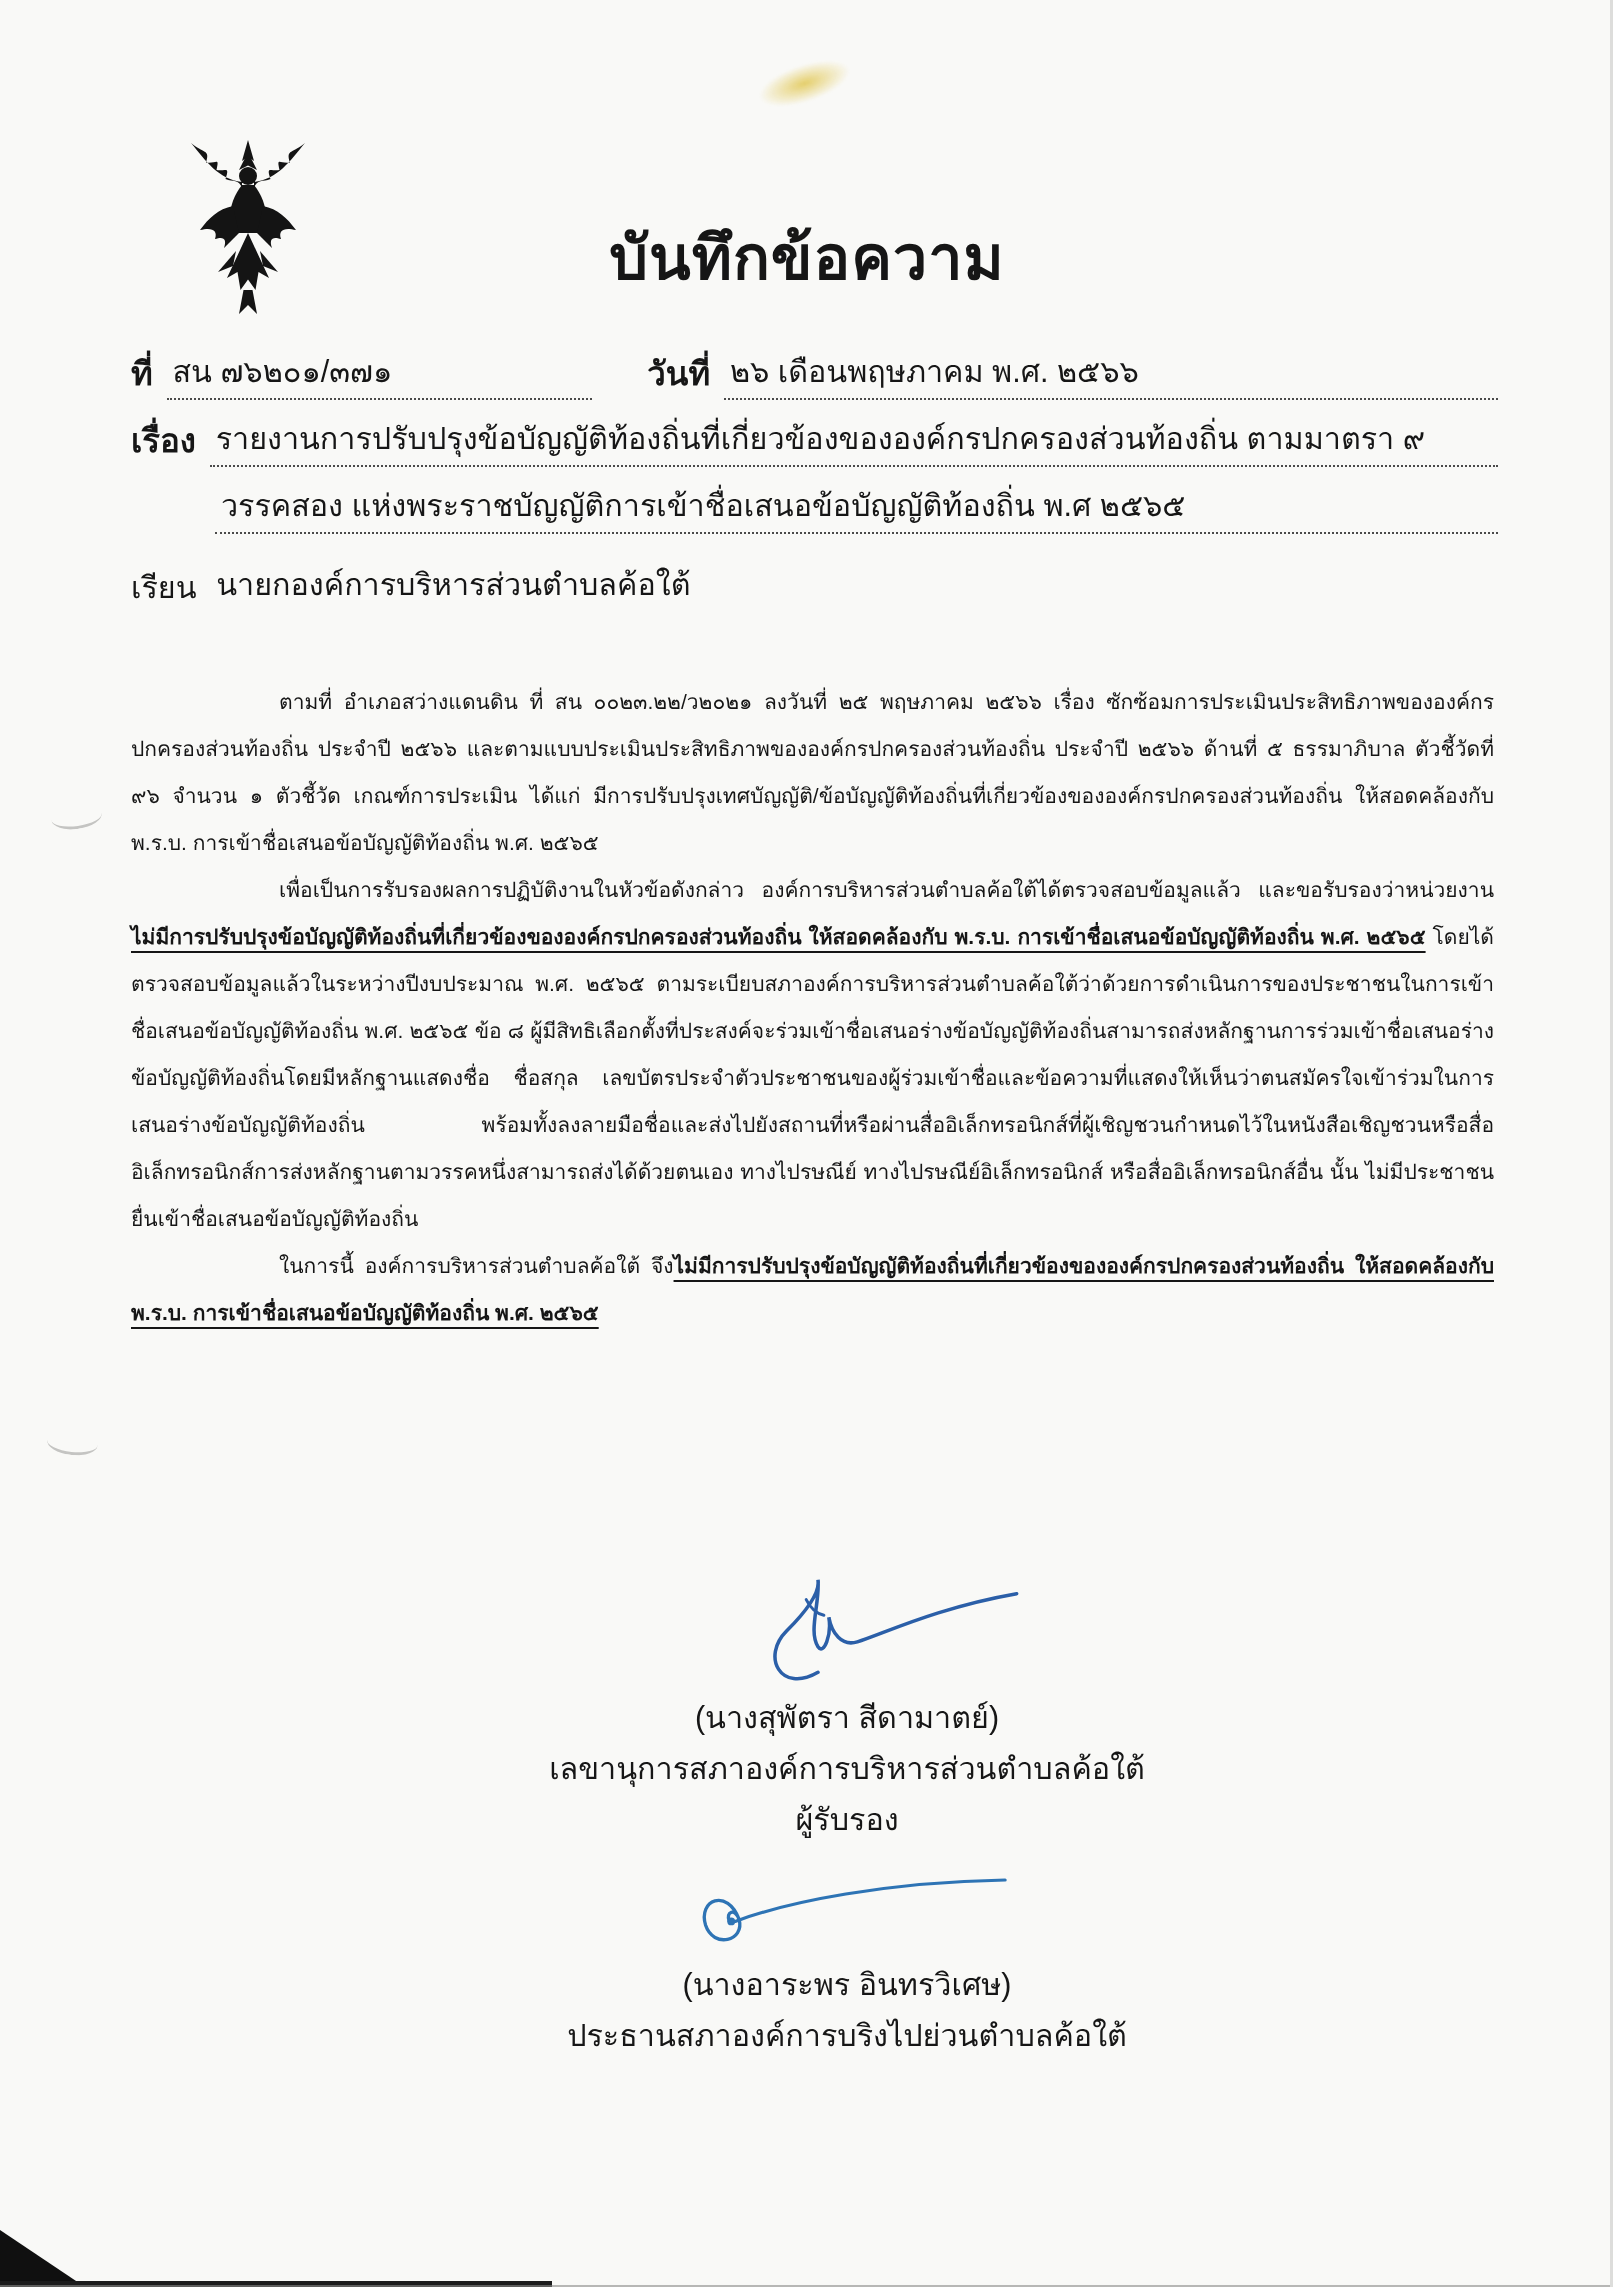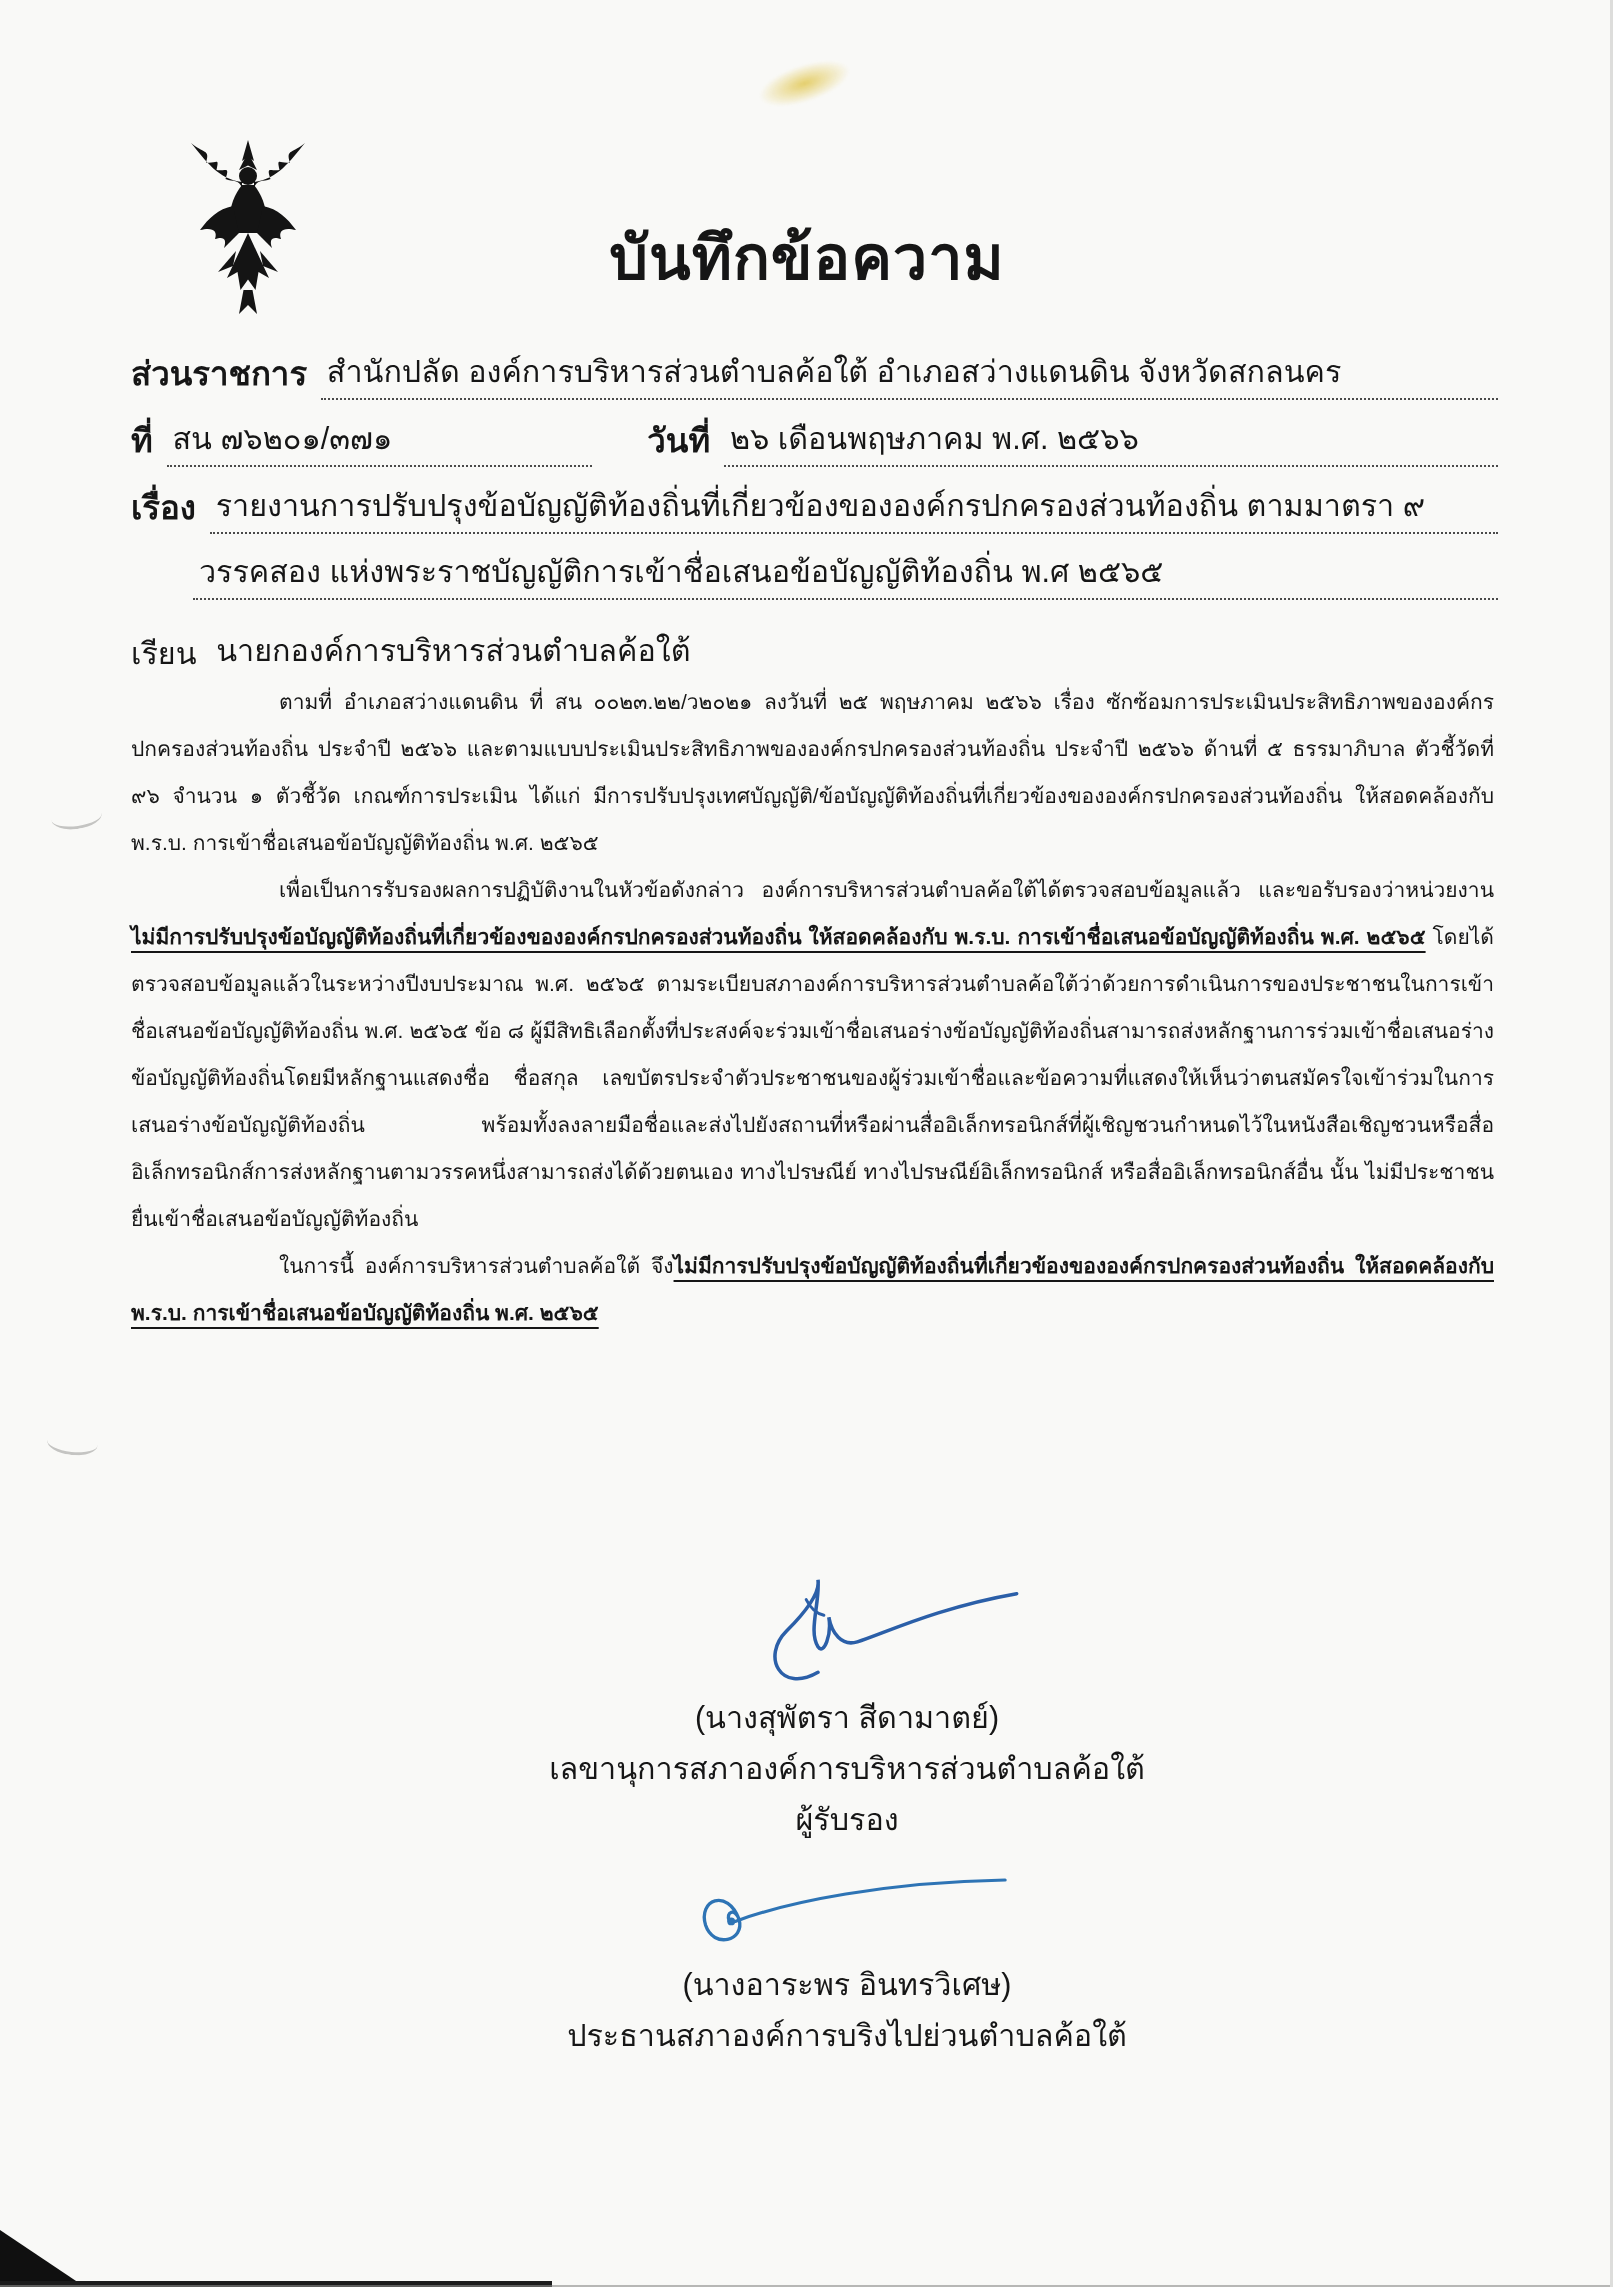--- a/index.html
+++ b/index.html
@@ -22,21 +22,21 @@
     font-size:61px; font-weight:bold; letter-spacing:1px;
   }
   
   .form-area { position:absolute; left:131px; right:116px; top:347px; font-size:30.5px; }
   .form-row { display:flex; align-items:flex-end; margin-bottom:13.8px; min-height:51px; }
   .form-label { font-weight:bold; font-size:33px; white-space:nowrap; padding-right:13.8px; }
   .form-value { border-bottom:2px dotted #4a4a4a; padding:0 5.9px 3px 5.9px; white-space:nowrap; }
   .fill { flex:1 1 auto; }
   .w40 { flex:0 0 414px; }
   .gap { width:55px; }
-  .subject-cont { margin-left:62px; }
+  .subject-cont { margin-left:84px; }
   .no-line { border-bottom:none; }
   
   .body-area {
     position:absolute; left:131px; right:120px; top:678px;
     font-size:21px; line-height:47px; text-align:justify;
   }
   .body-area p { margin:0; text-indent:148px; }
   .bu { font-weight:bold; text-decoration:underline; text-underline-offset:6.9px; text-decoration-thickness:2px; }
   .closing { margin-top:47px; text-indent:205px; }
   
@@ -81,24 +81,20 @@
       <path d="M42,78 L30,92 L40,88 Z"></path>
       <path d="M58,78 L70,92 L60,88 Z"></path>
       <path d="M47,104 L44,120 L50,114 L56,120 L53,104 Z"></path>
     </g>
   </svg>
 
   <div class="doc-title">บันทึกข้อความ</div>
 
   <div class="form-area">
 
-    <div class="form-row">
-      <span class="form-label">ส่วนราชการ</span>
-      <span class="form-value fill">สำนักปลัด องค์การบริหารส่วนตำบลค้อใต้ อำเภอสว่างแดนดิน จังหวัดสกลนคร</span>
-    </div>
 
     <div class="form-row">
       <span class="form-label">ที่</span>
       <span class="form-value w40">สน ๗๖๒๐๑/๓๗๑</span>
       <span class="gap"></span>
       <span class="form-label">วันที่</span>
       <span class="form-value fill">๒๖ เดือนพฤษภาคม พ.ศ. ๒๕๖๖</span>
     </div>
 
     <div class="form-row">

